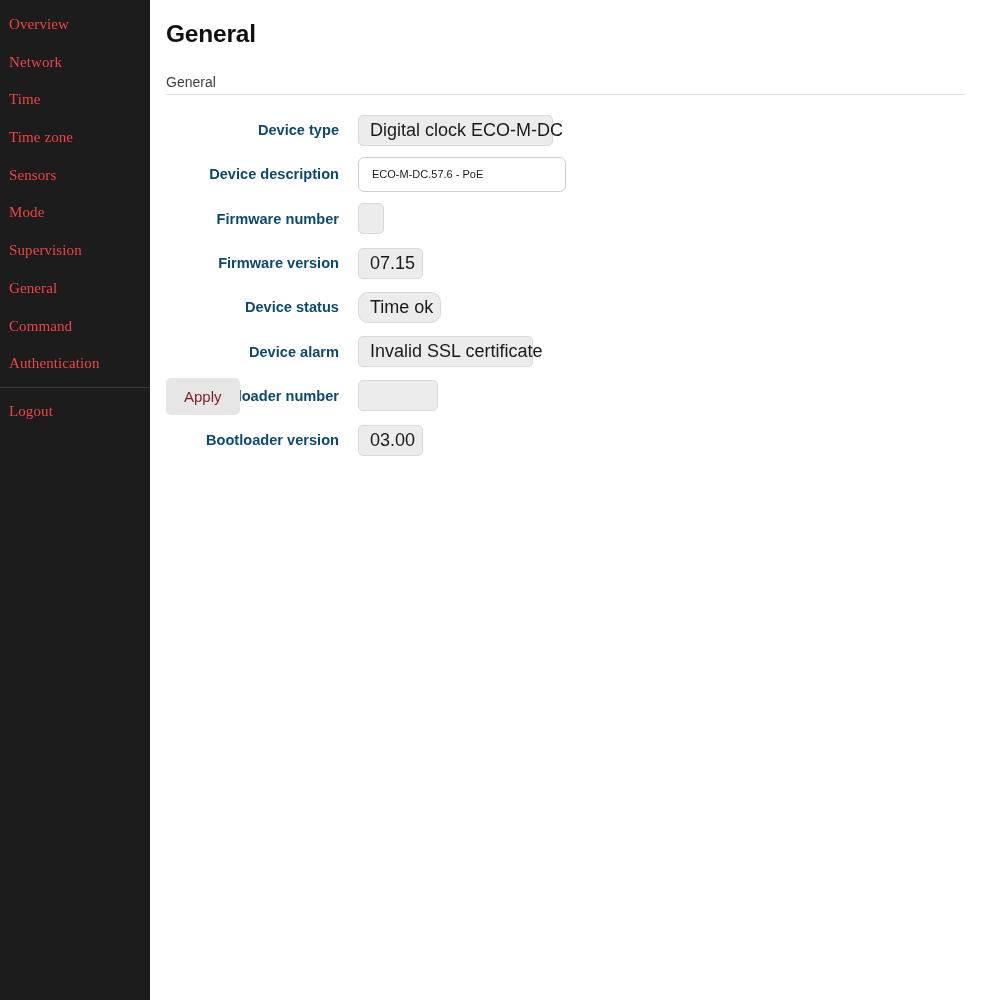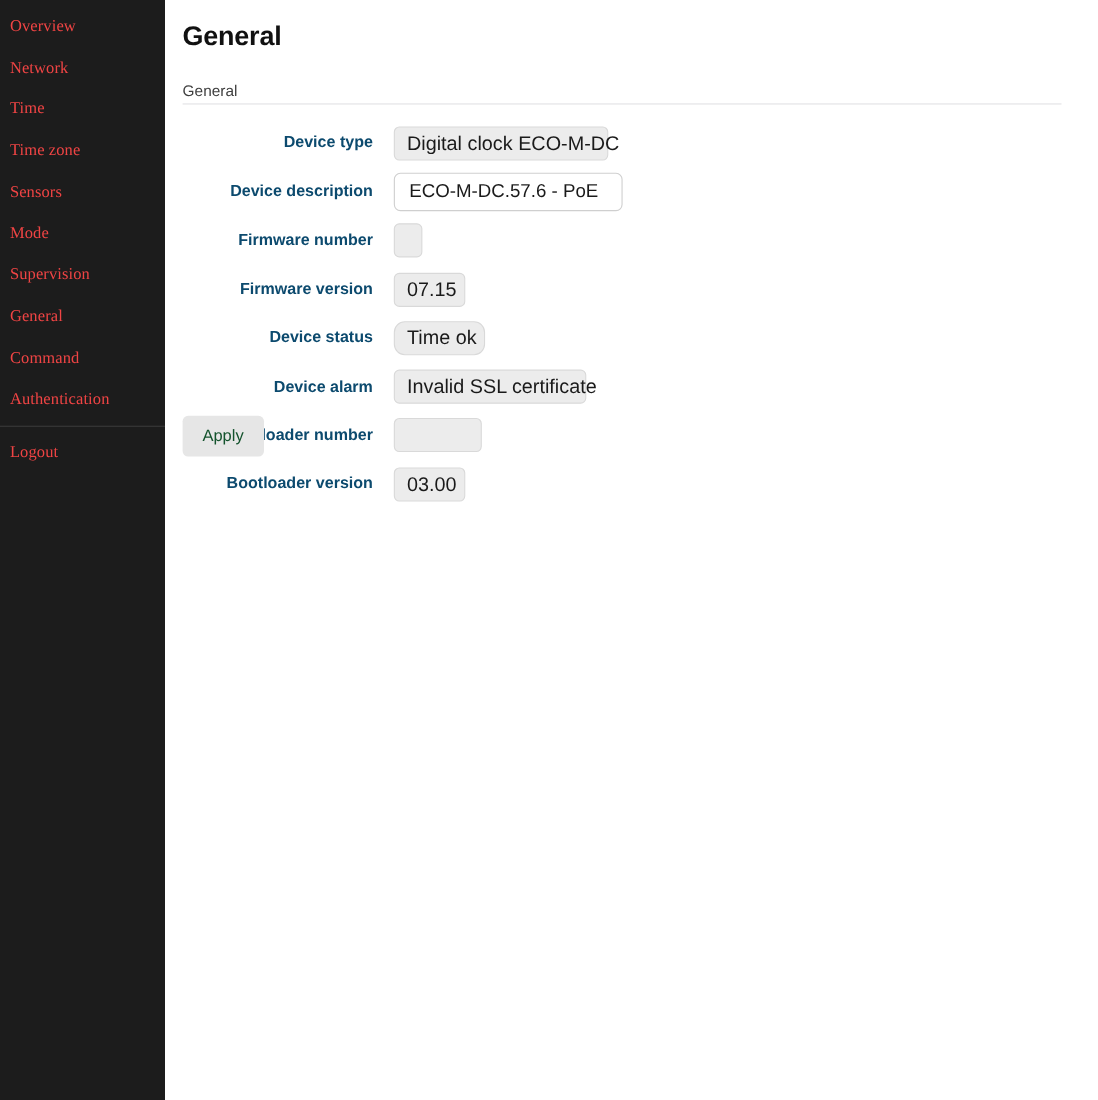--- a/index.html
+++ b/index.html
@@ -119,39 +119,39 @@
   }
   .field.readonly {
     background: #ececec;
     border: 1px solid #d9d9d9;
   }
   .field.editable {
     background: #ffffff;
     border: 1px solid #cfcfcf;
     height: 35px;
     border-radius: 6px;
-    font-size: 17px;
+    font-size: 11px;
     padding: 0 13px;
   }
   .field.empty { padding: 0; }
 
   #apply-row {
     position: absolute;
     left: 16px;
     top: 378px;
   }
   #apply-button {
     background: #e6e6e6;
     border: none;
     border-radius: 5px;
     height: 37px;
     min-width: 72px;
     padding: 0 18px;
     font-size: 15px;
-    color: #14532d;
+    color: #7f1d1d;
     font-family: "Liberation Sans", sans-serif;
     cursor: pointer;
   }
 </style>
 </head>
 <body>
 
 <div id="app">
 
   <nav id="sidebar">

